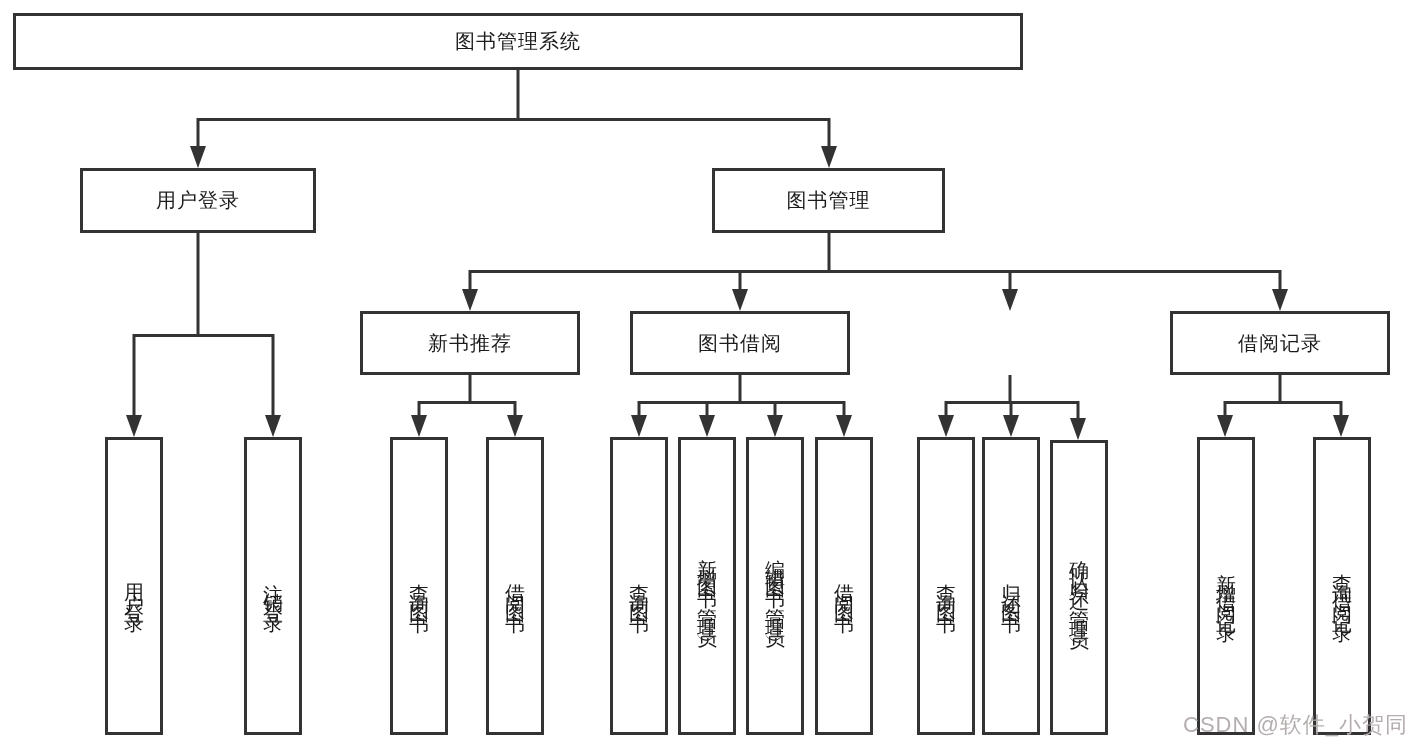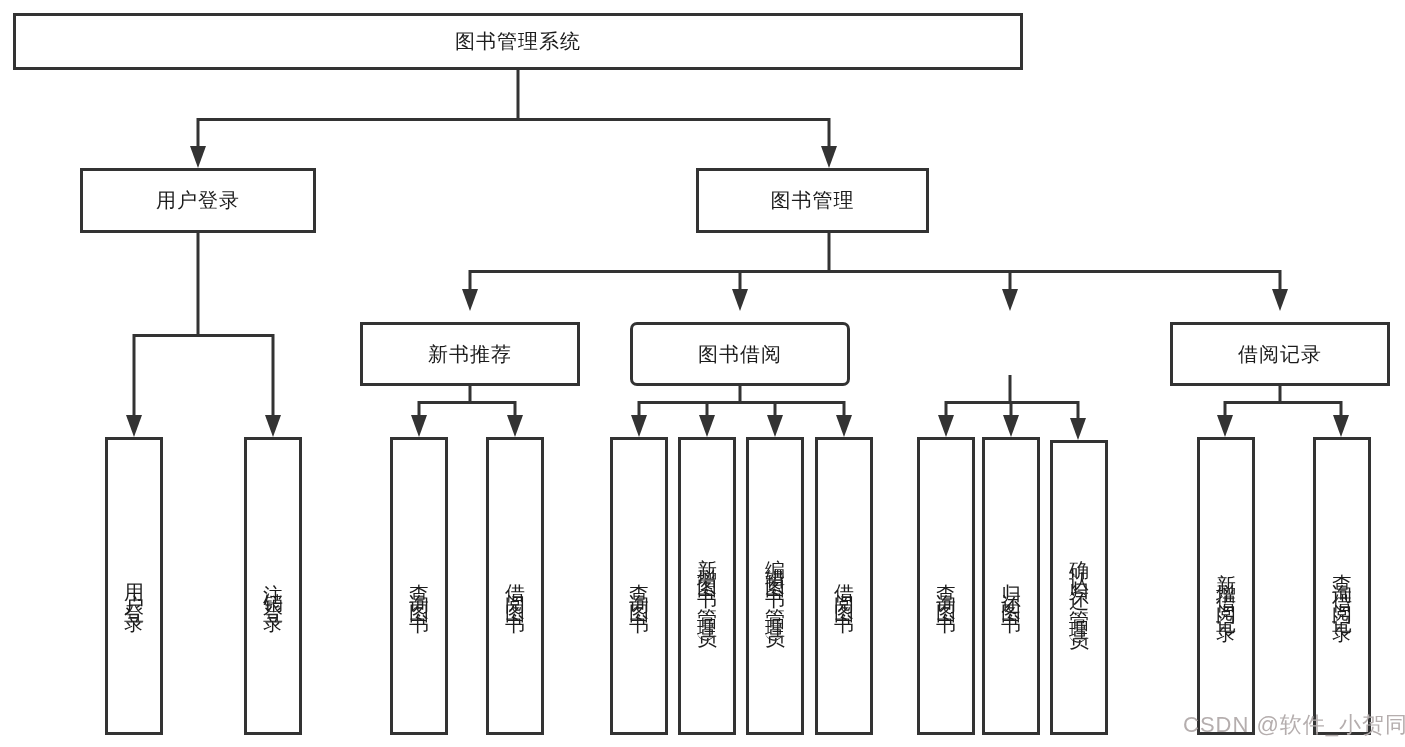--- a/index.html
+++ b/index.html
@@ -37,25 +37,25 @@
     text-orientation: mixed;
     font-size: 20px;
     letter-spacing: 10px;
     line-height: 1.15;
     padding-top: 4px;
   }
   
   .n-root  { left: 13px;  top: 13px;  width: 1010px; height: 57px; }
   
   .n-user  { left: 80px;  top: 168px; width: 236px; height: 65px; }
-  .n-mgmt  { left: 696px; top: 168px; width: 233px; height: 65px; }
-  
-  .l3 { top: 322px; width: 220px; height: 64px; }
+  .n-mgmt  { left: 712px; top: 168px; width: 233px; height: 65px; }
+  
+  .l3 { top: 311px; width: 220px; height: 64px; }
   .n-newbook { left: 360px; }
-  .n-borrow  { left: 630px; border-radius: 7px; }
+  .n-borrow  { left: 630px; }
   .n-current { left: 900px; }
   .n-records { left: 1170px; text-align: center; }
   
   .l4 { top: 437px; width: 58px; height: 298px; }
   .n-g1a { left: 105px; }
   .n-g1b { left: 244px; }
   .n-g2a { left: 390px; }
   .n-g2b { left: 486px; }
   .n-g3a { left: 610px; }
   .n-g3b { left: 678px; }

